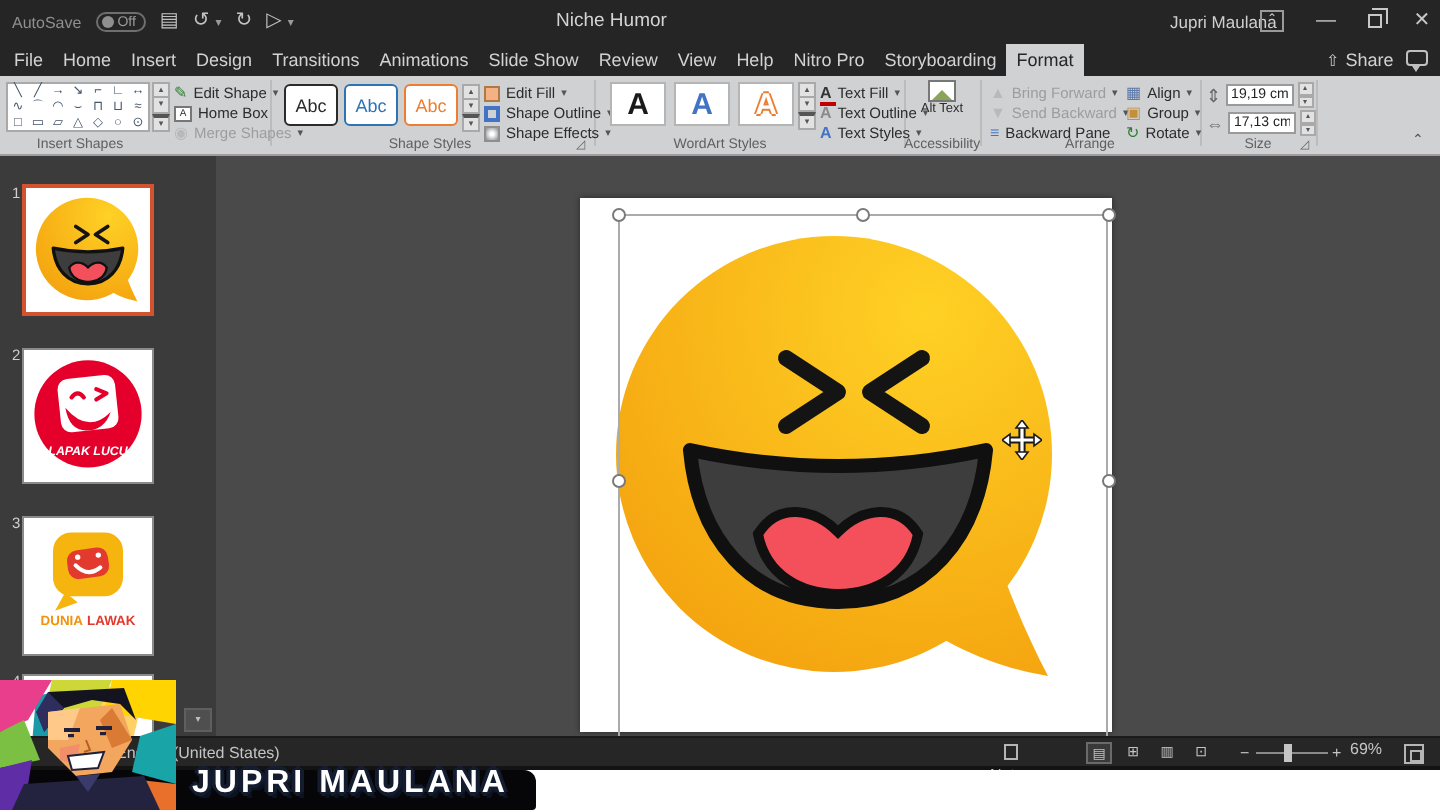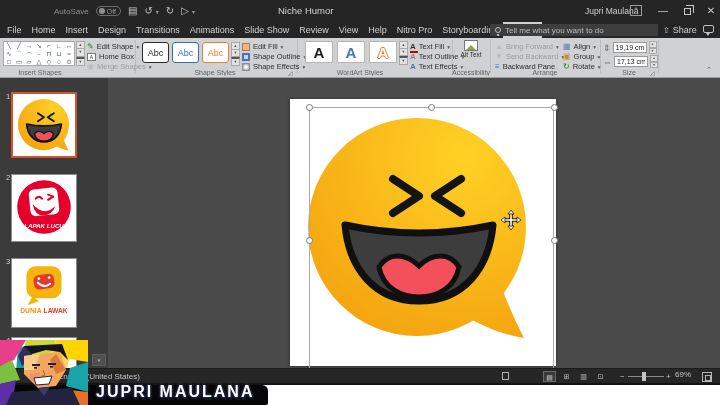--- a/index.html
+++ b/index.html
@@ -2,21 +2,21 @@
 <html><head>
 <meta charset="utf-8">
 <style>
   html,body{margin:0;padding:0;background:#fff;}
   *{box-sizing:border-box;font-family:"Liberation Sans",sans-serif;}
   #app{position:relative;width:720px;height:405px;overflow:hidden;background:#fff;}
 
   
   .titlebar{position:absolute;left:0;top:0;width:720px;height:22px;background:#252525;}
   .qat{position:absolute;left:6px;top:0;height:22px;display:flex;align-items:center;gap:7px;color:#9a9a9a;}
-  .as-label{font-size:8px;color:#8f8f8f;margin-left:48px;}
+  .as-label{font-size:8px;color:#8f8f8f;}
   .as-toggle{display:flex;align-items:center;gap:2px;border:1px solid #6f6f6f;border-radius:6px;padding:0 4px 0 2px;height:10px;font-size:7px;color:#9a9a9a;}
   .as-knob{width:6px;height:6px;border-radius:50%;background:#8f8f8f;}
   .qat-ic{font-size:10px;color:#c2c2c2;line-height:22px;cursor:default;}
   .qat-caret{font-size:6px;color:#9a9a9a;margin-left:-4px;}
   .doc-title{position:absolute;left:278px;top:5px;font-size:9.5px;color:#d4d4d4;}
   .ctx-header{position:absolute;left:438px;top:0;width:56px;height:22px;background:#44494b;color:#d9d9d9;font-size:8px;text-align:center;line-height:22px;}
   .tb-user{position:absolute;left:585px;top:6px;font-size:8.5px;color:#cfcfcf;}
   .rdo{position:absolute;left:630px;top:5px;width:12px;height:11px;border:1px solid #9a9a9a;color:#c8c8c8;font-size:6px;text-align:center;line-height:9px;}
   .win-btn{position:absolute;top:0;width:22px;height:22px;color:#c8c8c8;text-align:center;line-height:22px;font-size:10px;}
   .minimize{left:652px;}
@@ -167,24 +167,20 @@
       <span class="tab">Design</span>
       <span class="tab">Transitions</span>
       <span class="tab">Animations</span>
       <span class="tab">Slide Show</span>
       <span class="tab">Review</span>
       <span class="tab">View</span>
       <span class="tab">Help</span>
       <span class="tab">Nitro Pro</span>
       <span class="tab">Storyboarding</span>
       <span class="tab active">Format</span>
-    </div>
-    <div class="tellme">
-      <span class="bulb"></span>
-      <span class="tellme-txt">Tell me what you want to do</span>
     </div>
     <div class="share">
       <span class="share-ic">⇧</span>
       <span>Share</span>
     </div>
     <span class="comment-ic"></span>
   </div>
 
   <div class="ribbon">
     <div class="rdiv" style="left:135px"></div>
@@ -282,21 +278,21 @@
           <span>Text Fill</span>
           <span class="car">▾</span>
         </div>
       <div class="sbtn" style="left:113px;top:14px">
           <span class="aletter" style="color:#8a8a8a">A</span>
           <span>Text Outline</span>
           <span class="car">▾</span>
         </div>
       <div class="sbtn" style="left:113px;top:24px">
           <span class="aletter" style="color:#4472C4">A</span>
-          <span>Text Effects</span>
+          <span>Text Styles</span>
           <span class="car">▾</span>
         </div>
       <div class="rglabel" style="width:90px;left:18px">WordArt Styles</div>
     </div>
 
     <div class="rgroup" style="left:452px;width:38px">
       <div class="alt-btn">
         <div class="alt-ic"></div>
         <div class="alt-lbl">Alt Text</div>
       </div>

